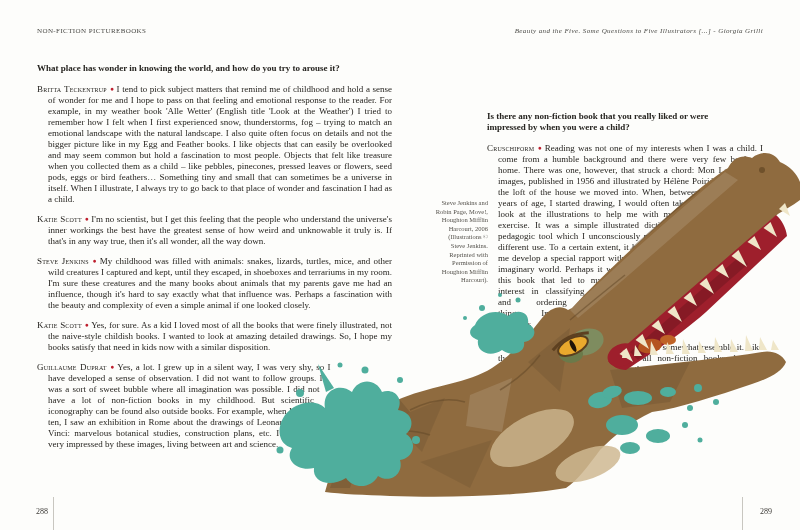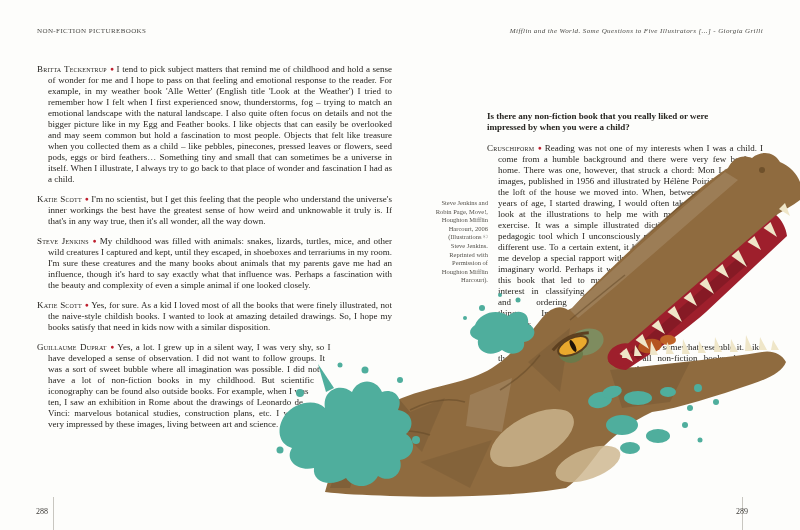--- a/index.html
+++ b/index.html
@@ -24,33 +24,34 @@
   .croc-float{float:right;width:240px;height:200px;
     shape-outside:polygon(100% 52px,100% 100%,0% 100%);shape-margin:6px;}
   .splash-float{float:right;width:100px;height:92px;
     shape-outside:polygon(50px 0%,100% 0%,100% 100%,4px 100%);shape-margin:5px;}
   .caption{
     position:absolute;left:434px;top:199px;width:54px;z-index:2;
     font-size:6.5px;line-height:8.6px;text-align:right;color:#55524c;
   }
   .pagenum{position:absolute;bottom:14px;font-size:8px;color:#3c3a36;z-index:2;}
   .pagenum-left{left:36px;}
-  .pagenum-right{right:52px;margin-top:8px;}
+  .pagenum-right{right:28px;margin-top:8px;}
   .cropline{position:absolute;bottom:0;width:1px;height:33px;background:#c8c6c0;z-index:1;}
   .cropline-left{left:53px;}
   .cropline-right{left:742px;}
   .art{position:absolute;left:270px;top:140px;width:530px;height:360px;z-index:3;pointer-events:none;}
 </style>
 </head>
 <body>
 
 <div class="runhead runhead-left">NON-FICTION PICTUREBOOKS</div>
-<div class="runhead runhead-right">Mifflin and the World. Some Questions to Five Illustrators [...] - Giorgia Grilli</div>
+<div class="runhead runhead-right">Beauty and the Five. Some Questions to Five Illustrators [...] - Giorgia Grilli</div>
 
 <div class="col col-left">
+  <p class="q">What place has wonder in knowing the world, and how do you try to arouse it?</p>
 
   <p class="ans"><span class="speaker">Britta Teckentrup</span><span class="bullet">●</span><span>I tend to pick subject matters that remind me of childhood and hold a sense of wonder for me and I hope to pass on that feeling and emotional response to the reader. For example, in my weather book 'Alle Wetter' (English title 'Look at the Weather') I tried to remember how I felt when I first experienced snow, thunderstorms, fog – trying to match an emotional landscape with the natural landscape. I also quite often focus on details and not the bigger picture like in my Egg and Feather books. I like objects that can easily be overlooked and may seem common but hold a fascination to most people. Objects that felt like treasure when you collected them as a child – like pebbles, pinecones, pressed leaves or flowers, seed pods, eggs or bird feathers… Something tiny and small that can sometimes be a universe in itself. When I illustrate, I always try to go back to that place of wonder and fascination I had as a child.</span></p>
 
   <p class="ans"><span class="speaker">Katie Scott</span><span class="bullet">●</span><span>I'm no scientist, but I get this feeling that the people who understand the universe's inner workings the best have the greatest sense of how weird and unknowable it truly is. If that's in any way true, then it's all wonder, all the way down.</span></p>
 
 
   <p class="ans"><span class="speaker">Steve Jenkins</span><span class="bullet">●</span><span>My childhood was filled with animals: snakes, lizards, turtles, mice, and other wild creatures I captured and kept, until they escaped, in shoeboxes and terrariums in my room. I'm sure these creatures and the many books about animals that my parents gave me had an influence, though it's hard to say exactly what that influence was. Perhaps a fascination with the beauty and complexity of even a simple animal if one looked closely.</span></p>
 
   <p class="ans"><span class="speaker">Katie Scott</span><span class="bullet">●</span><span>Yes, for sure. As a kid I loved most of all the books that were finely illustrated, not the naive-style childish books. I wanted to look at amazing detailed drawings. So, I hope my books satisfy that need in kids now with a similar disposition.</span></p>
 

